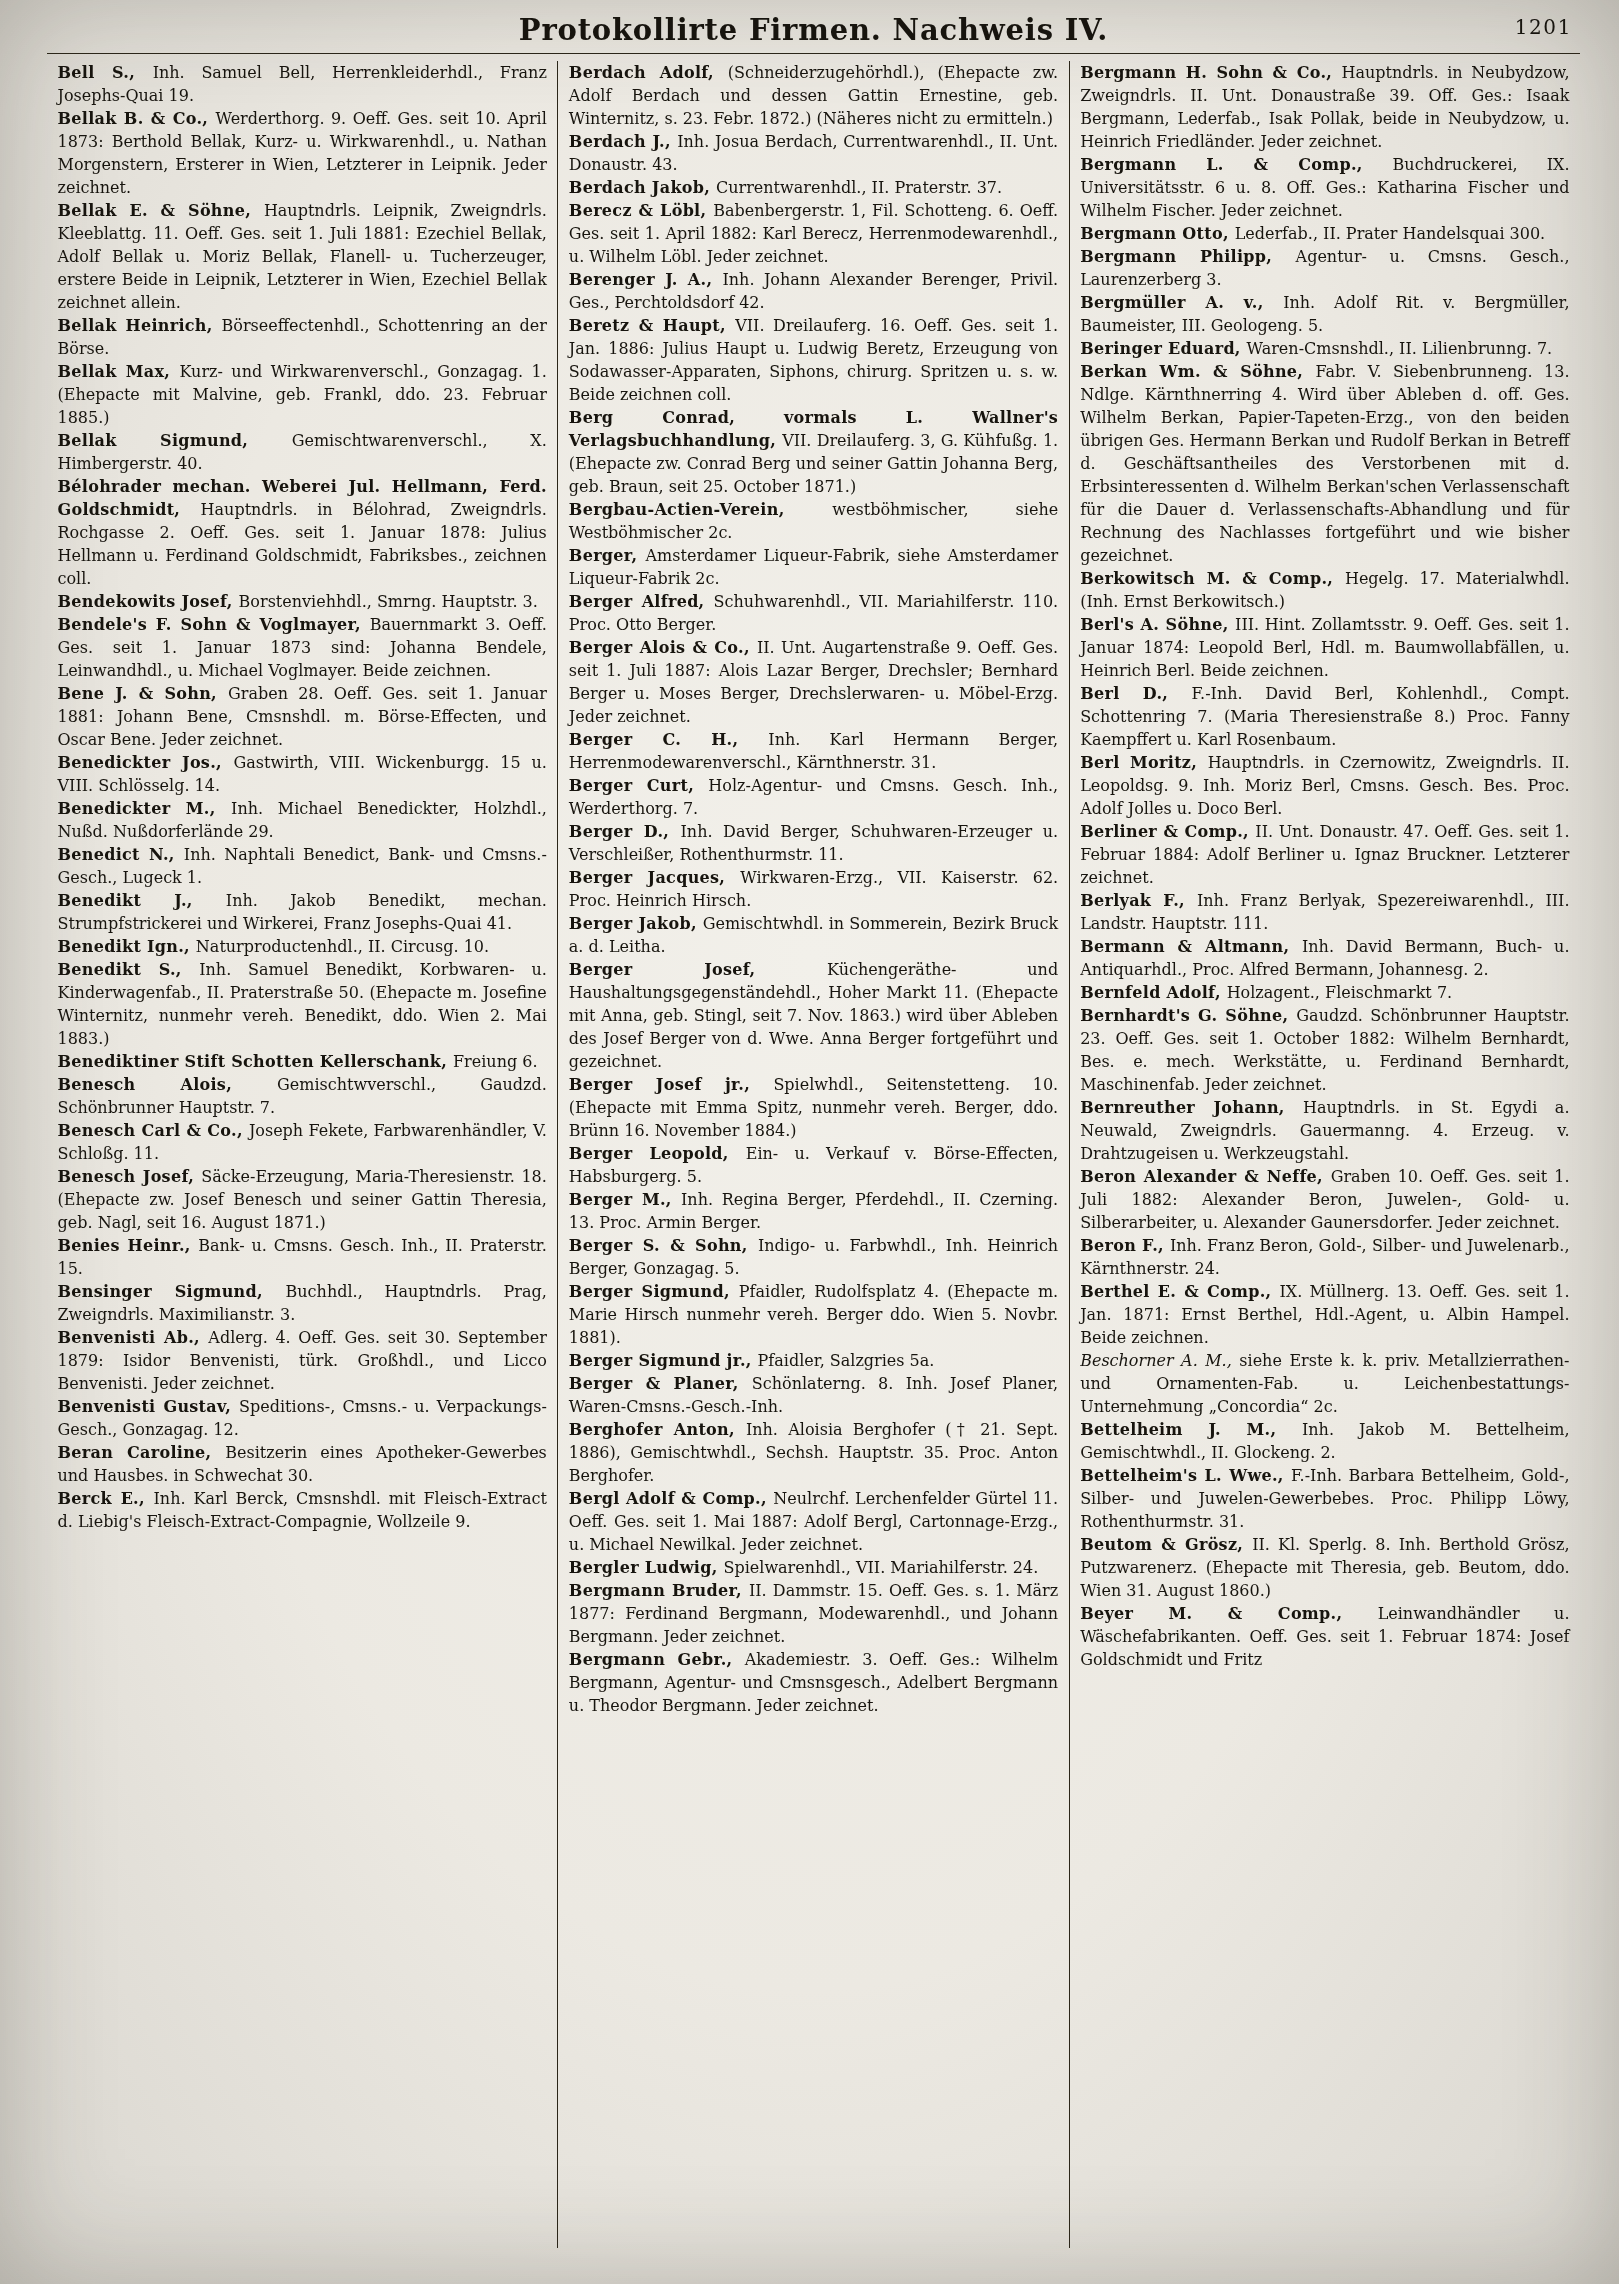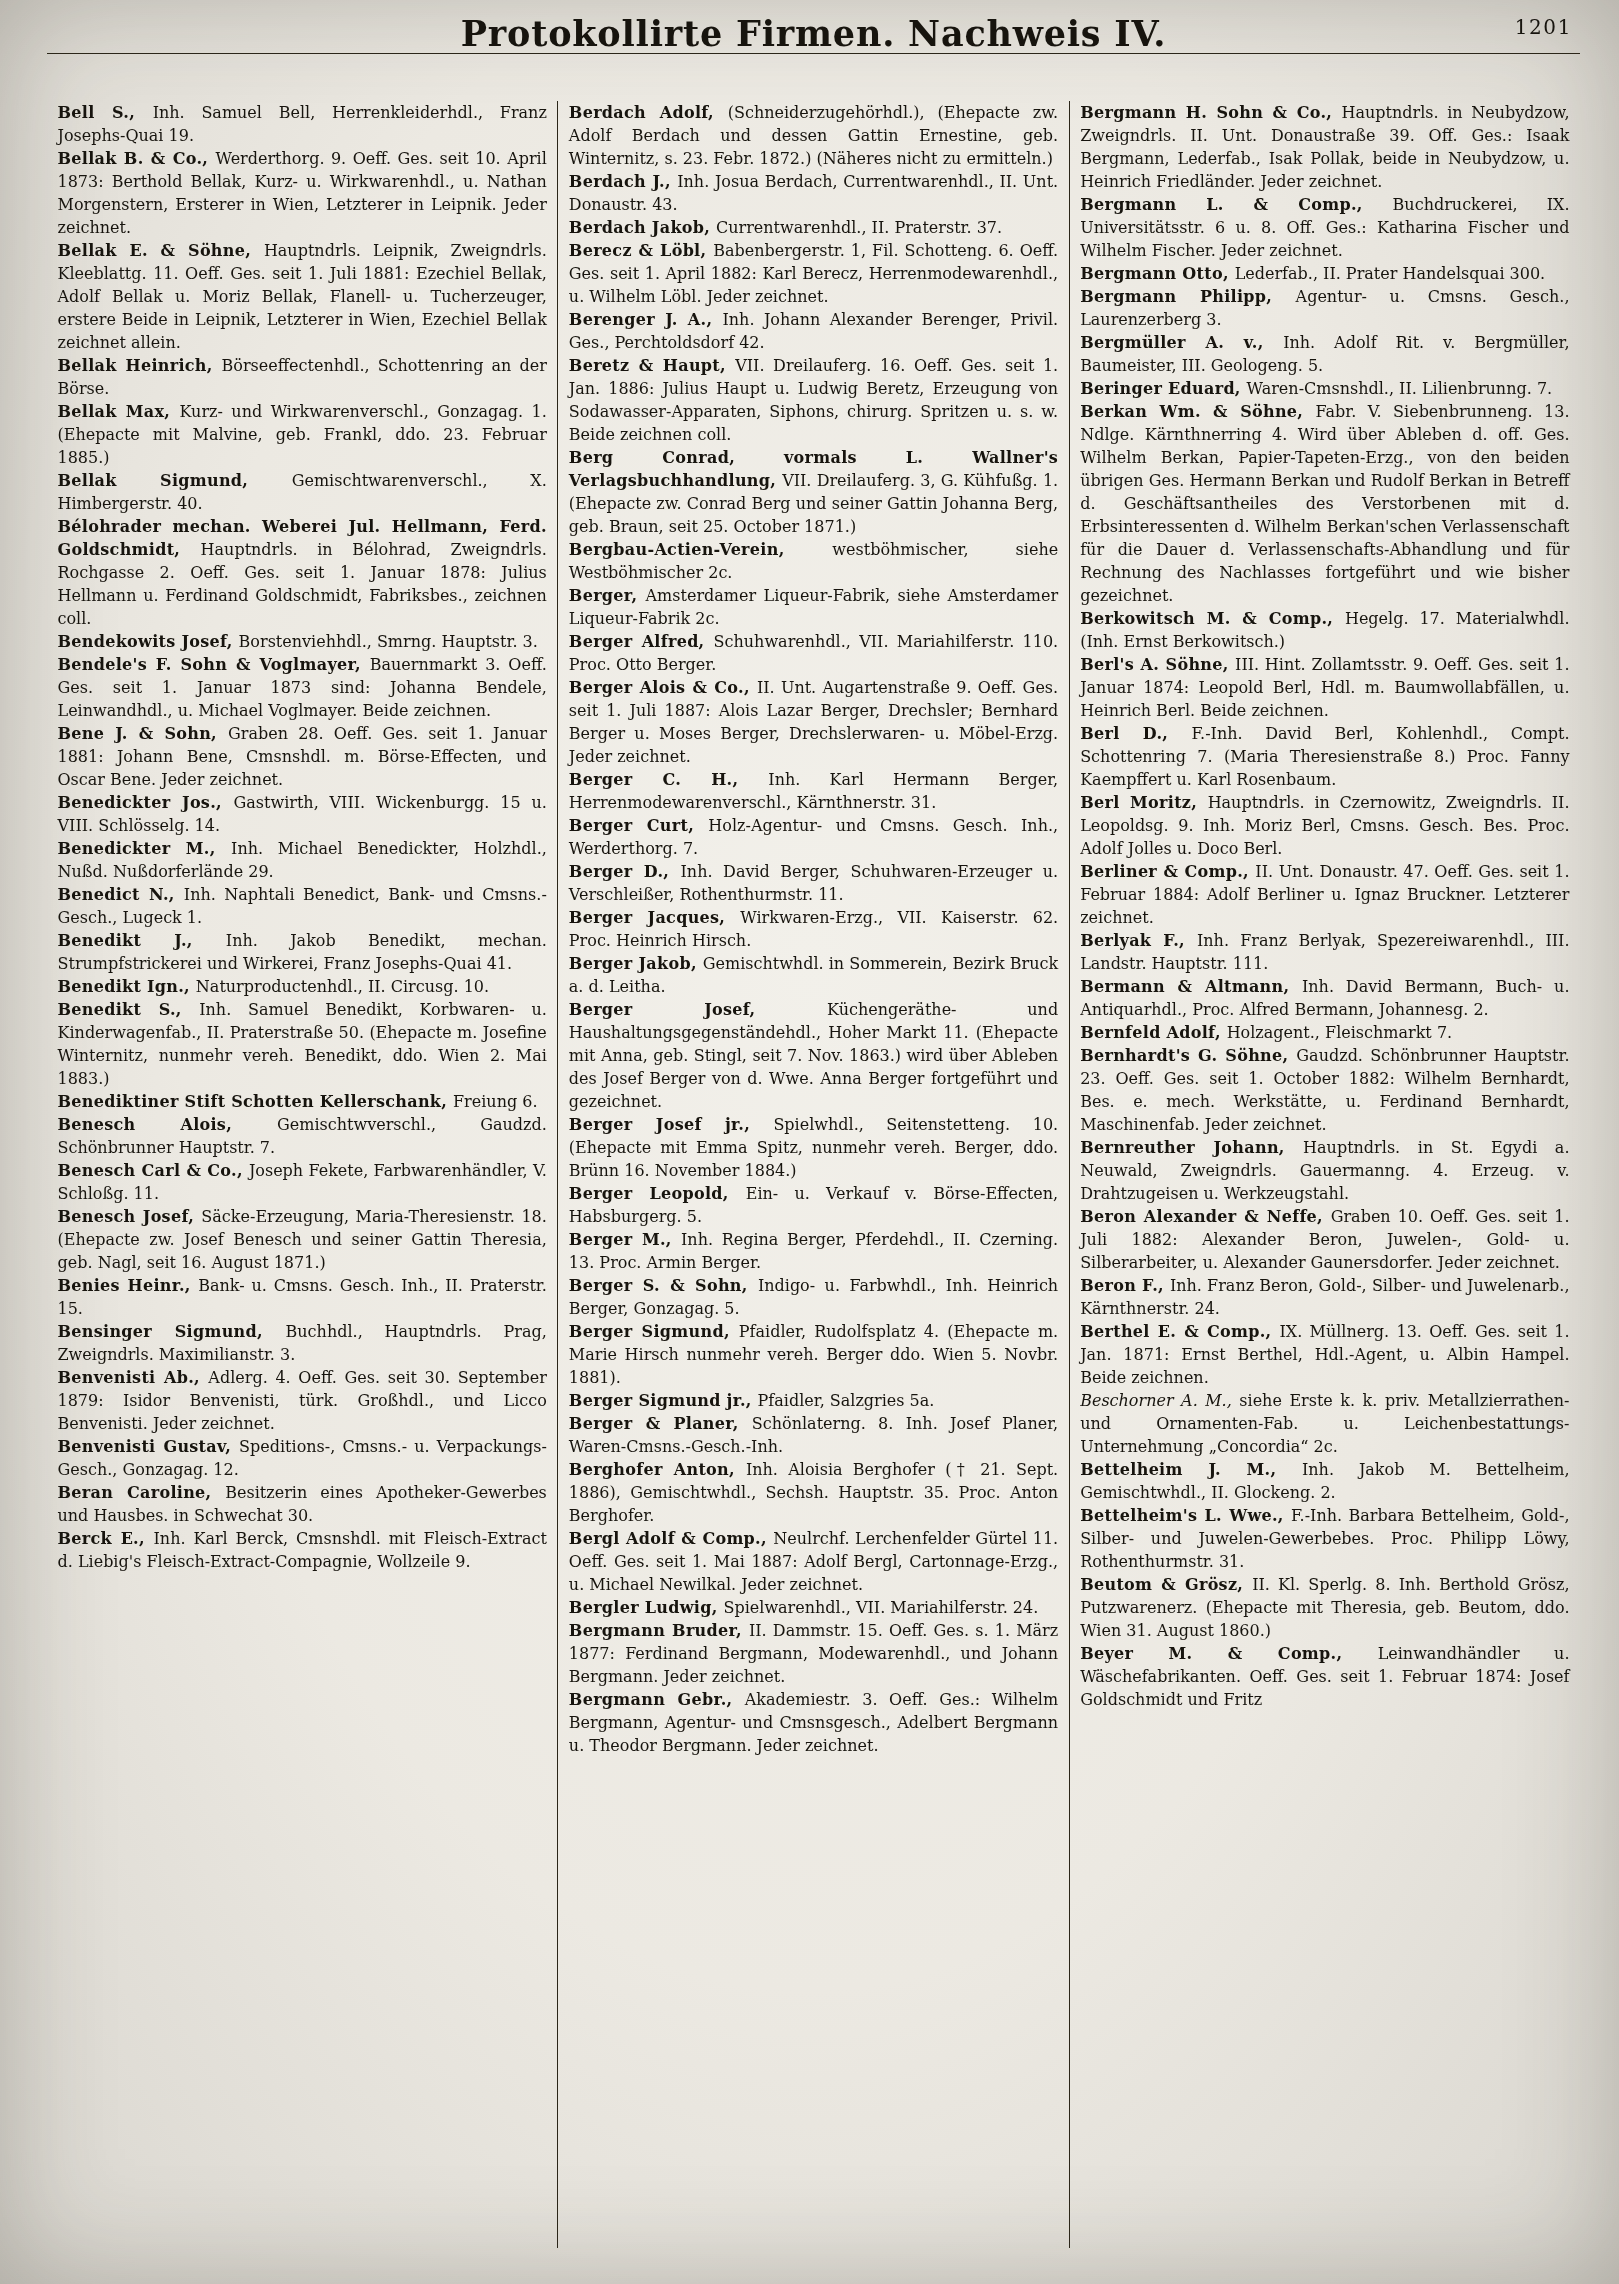--- a/index.html
+++ b/index.html
@@ -14,29 +14,29 @@
   .page{
     position:absolute;inset:0;
     background: radial-gradient(ellipse at 50% 42%, #f2f0ea 0%, #ece9e2 55%, #d9d6cf 100%);
     box-shadow: inset 0 0 113px rgba(55,50,40,.28);
     padding: 13px 40px 0 47px;
     box-sizing:border-box;
   }
   .header{position:relative;height:37px;}
   .header-title{
     position:absolute;left:0;right:0;text-align:center;
-    font-weight:bold;font-size:35px;letter-spacing:0.8px;
+    font-weight:bold;font-size:29px;letter-spacing:0.8px;
   }
   .page-number{
     position:absolute;right:8px;top:1.6px;
     font-size:20px;letter-spacing:1.6px;
   }
   .rule{border:0;border-top:1.6px solid #2b2619;margin:3.2px 0 6.5px;}
   .columns{display:flex;min-height:2187px;}
-  .col{flex:1;padding:0 10.5px;box-sizing:border-box;margin-top:40px;}
+  .col{flex:1;padding:0 10.5px;box-sizing:border-box;}
   .col + .col{border-left:1.6px solid #2b2619;}
   .entry{
     font-size:16px;
     line-height:23px;
     text-align:justify;
     text-justify:inter-word;
   }
   .entry .fname{font-weight:bold;letter-spacing:0.3px;}
   .entry .fname.plain{font-weight:normal;letter-spacing:0;font-style:italic;}
 </style>

